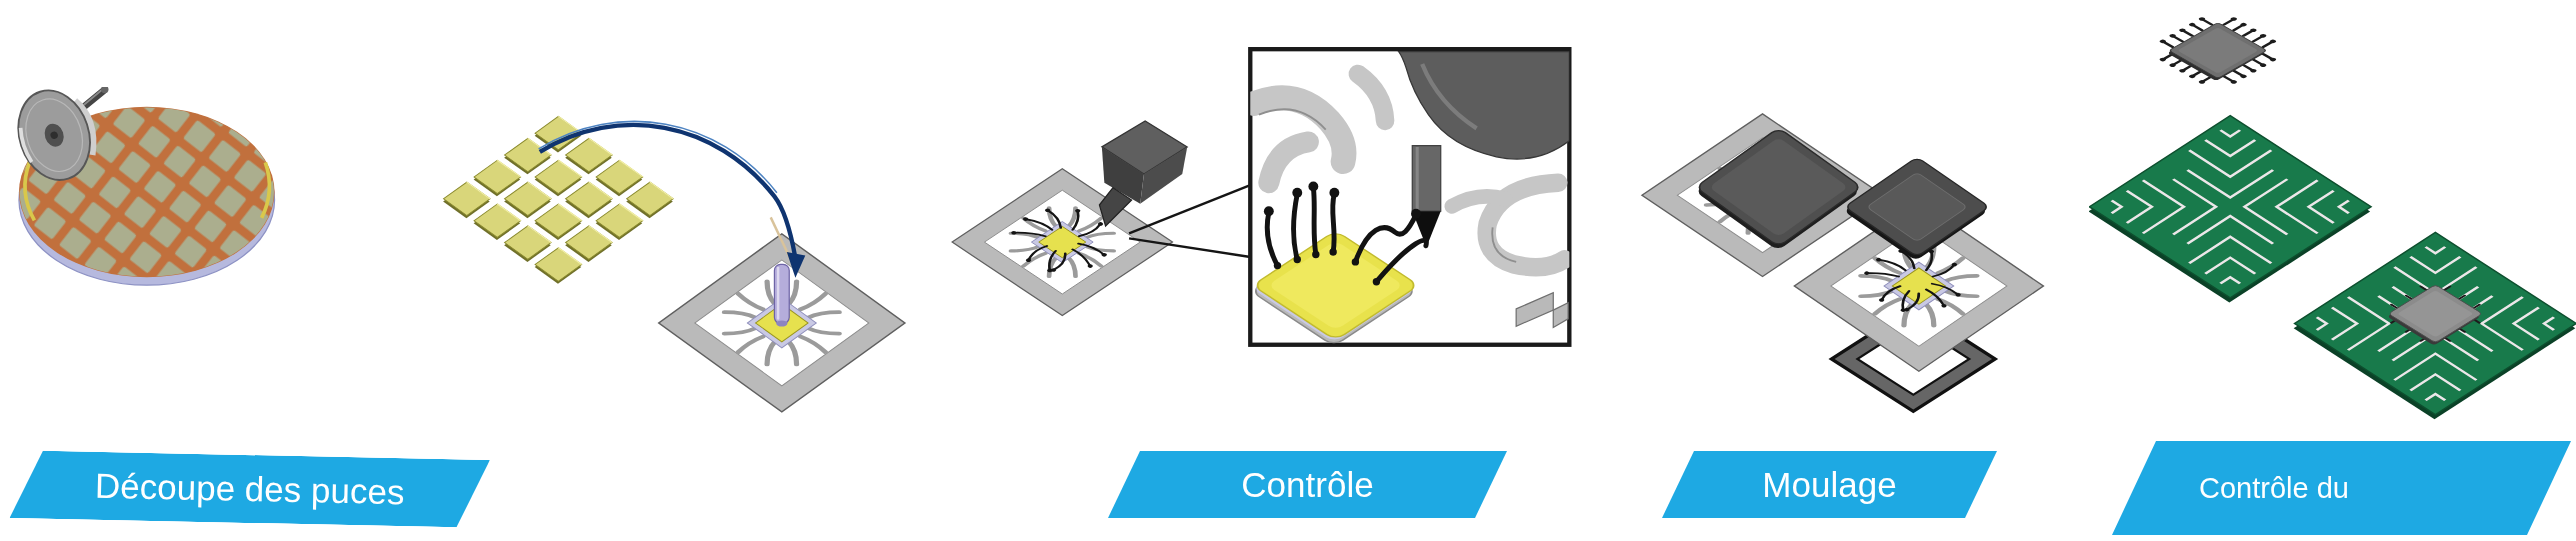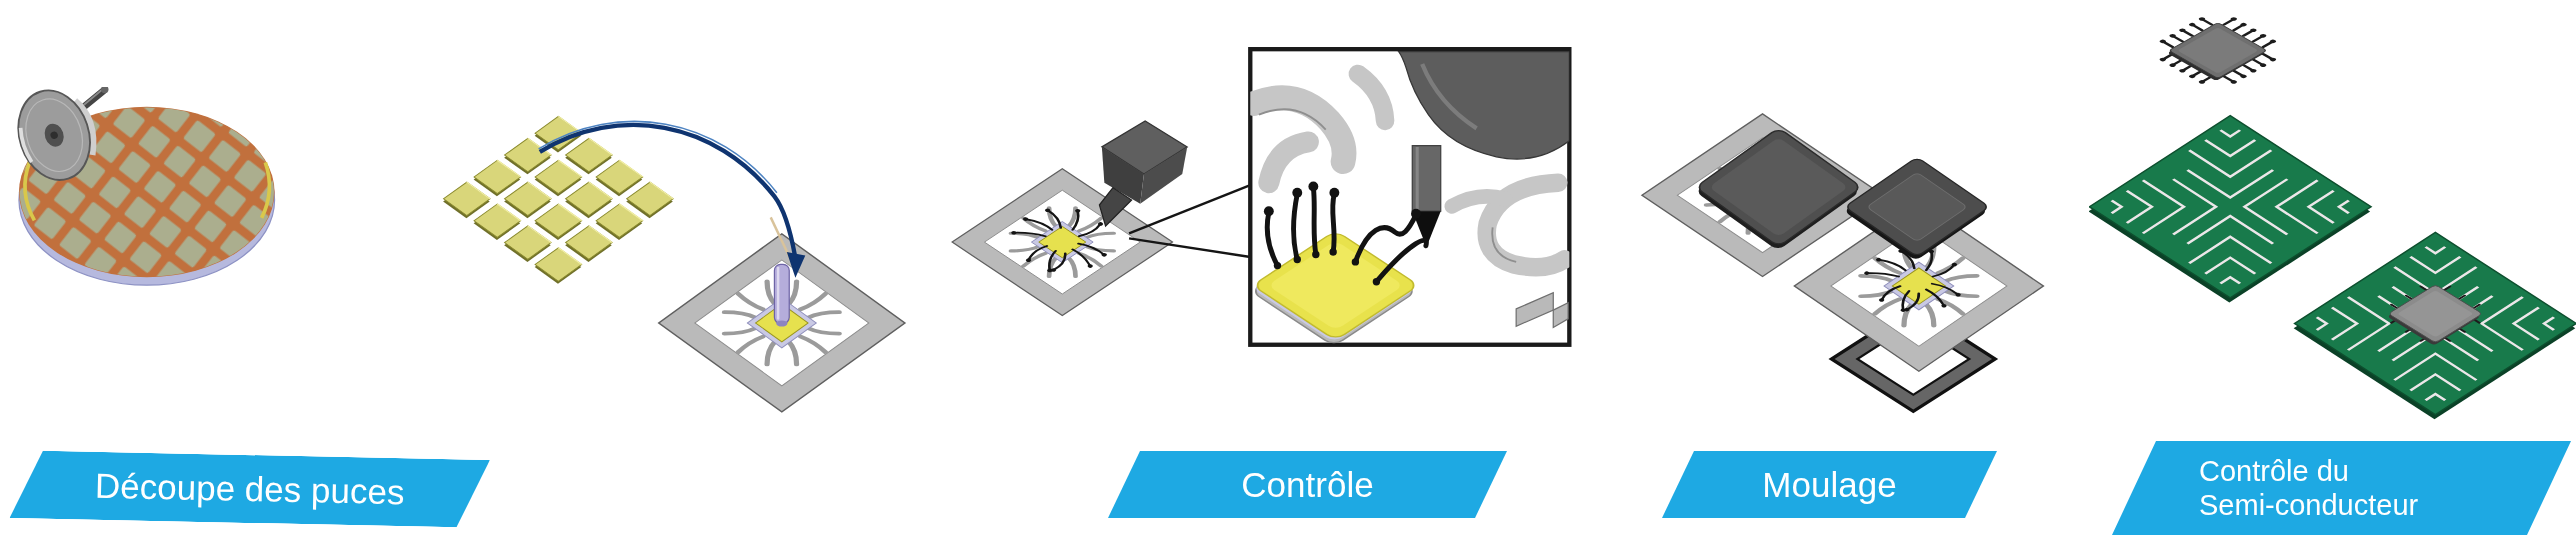--- a/index.html
+++ b/index.html
@@ -312,17 +312,16 @@
     <span class="banner-text">Découpe des puces</span>
   </div>
   <div class="step-banner banner-slant" id="banner-cablage">
     <span class="banner-text">Contrôle</span>
   </div>
   <div class="step-banner banner-slant" id="banner-moulage">
     <span class="banner-text">Moulage</span>
   </div>
   <div class="step-banner banner-slant-tall" id="banner-controle">
     <span class="banner-text">Contrôle du</span>
-    <span class="banner-text">Semi-conducteur</span>
   </div>
 
 </div>
 
 
 </body></html>

